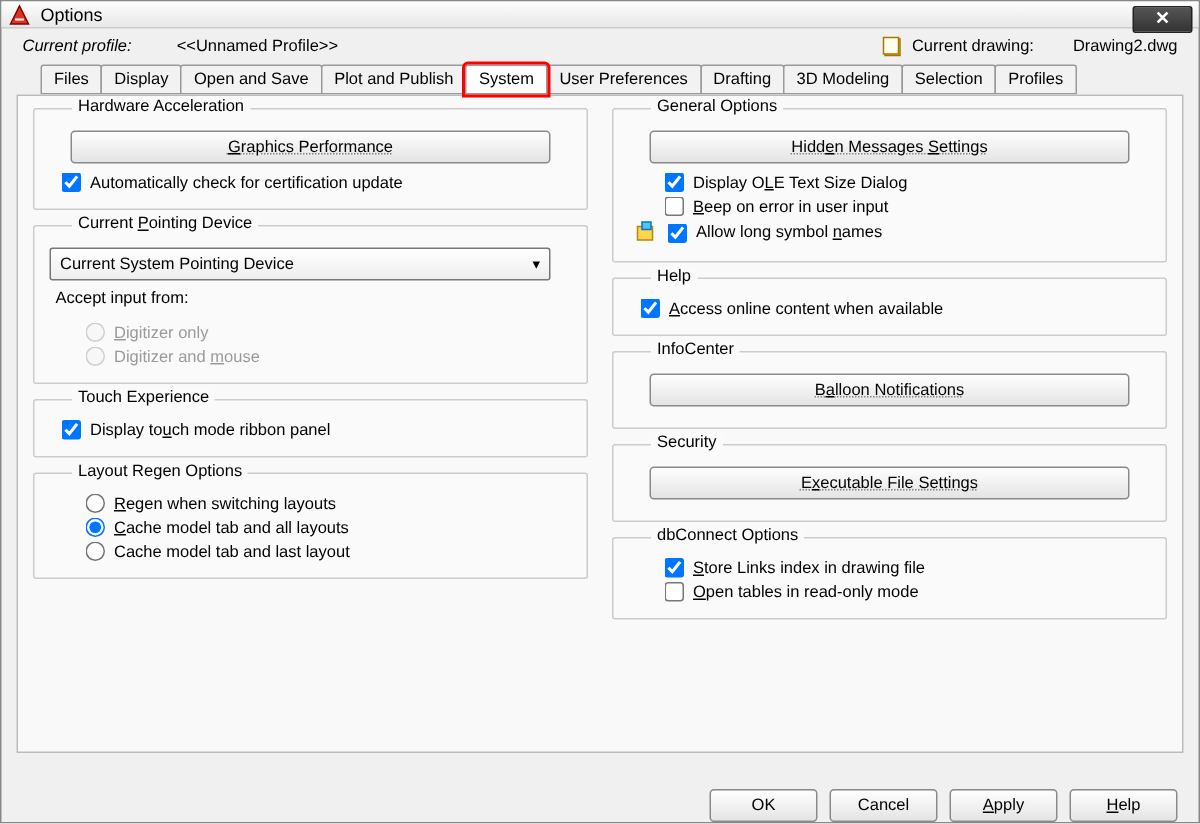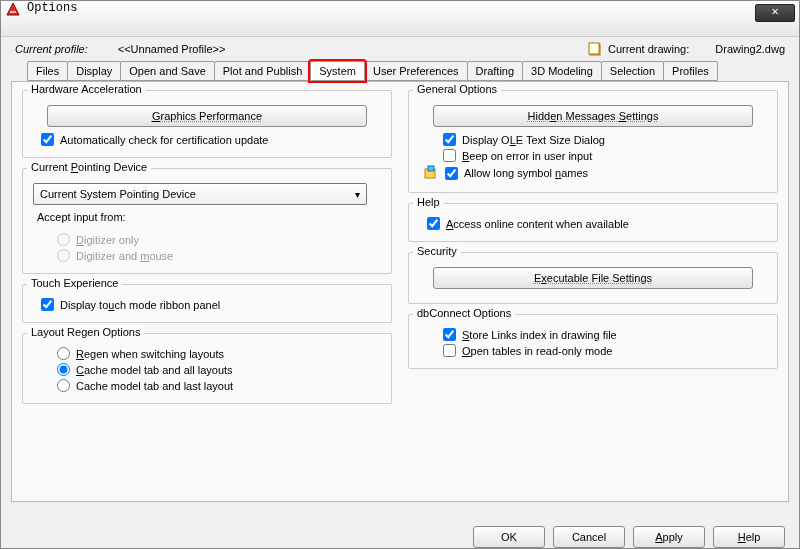--- a/index.html
+++ b/index.html
@@ -15,28 +15,27 @@
   }
   .window {
     width: 800px;
     height: 549px;
     border: 1px solid #888;
     background: #f0f0f0;
     display: flex;
     flex-direction: column;
   }
   .titlebar {
-    height: 36px;
+    height: 18px;
     background: linear-gradient(#fdfdfd, #e8e8e8);
     display: flex;
-    align-items: flex-start;
+    align-items: center;
     padding: 0 4px;
     border-bottom: 1px solid #ccc;
     position: relative;
-    font-family: Liberation Mono, monospace;
   }
   .app-icon {
     width: 16px; height: 16px;
     margin-right: 6px;
     display: inline-flex;
     align-items: center;
     justify-content: center;
   }
   .title-text { font-size: 12px; }
   .close-btn {
@@ -104,21 +103,21 @@
   .group {
     border: 1px solid #ccc;
     border-radius: 2px;
     padding: 10px 10px 8px 10px;
     position: relative;
     background: #fafafa;
   }
   .group-title {
     position: absolute;
     top: -8px;
-    left: 4px;
+    left: 25px;
     background: #fafafa;
     padding: 0 4px;
     font-size: 11px;
   }
   .wide-btn {
     display: block;
     width: 92%;
     margin: 4px auto 6px auto;
     height: 22px;
     border: 1px solid #8a8a8a;
@@ -305,20 +304,24 @@
       </div>
 
       <div class="group">
         <span class="group-title">Help</span>
         <div class="row">
           <input type="checkbox" checked="" style="">
           <span><span class="ul">A</span>ccess online content when available</span>
         </div>
       </div>
 
+      <div class="group">
+        <span class="group-title">InfoCenter</span>
+        <div class="wide-btn">B<span class="ul">a</span>lloon Notifications</div>
+      </div>
 
       <div class="group">
         <span class="group-title">Security</span>
         <div class="wide-btn">E<span class="ul">x</span>ecutable File Settings</div>
       </div>
 
       <div class="group">
         <span class="group-title">dbConnect Options</span>
         <div class="row row-indent">
           <input type="checkbox" checked="" style="">

